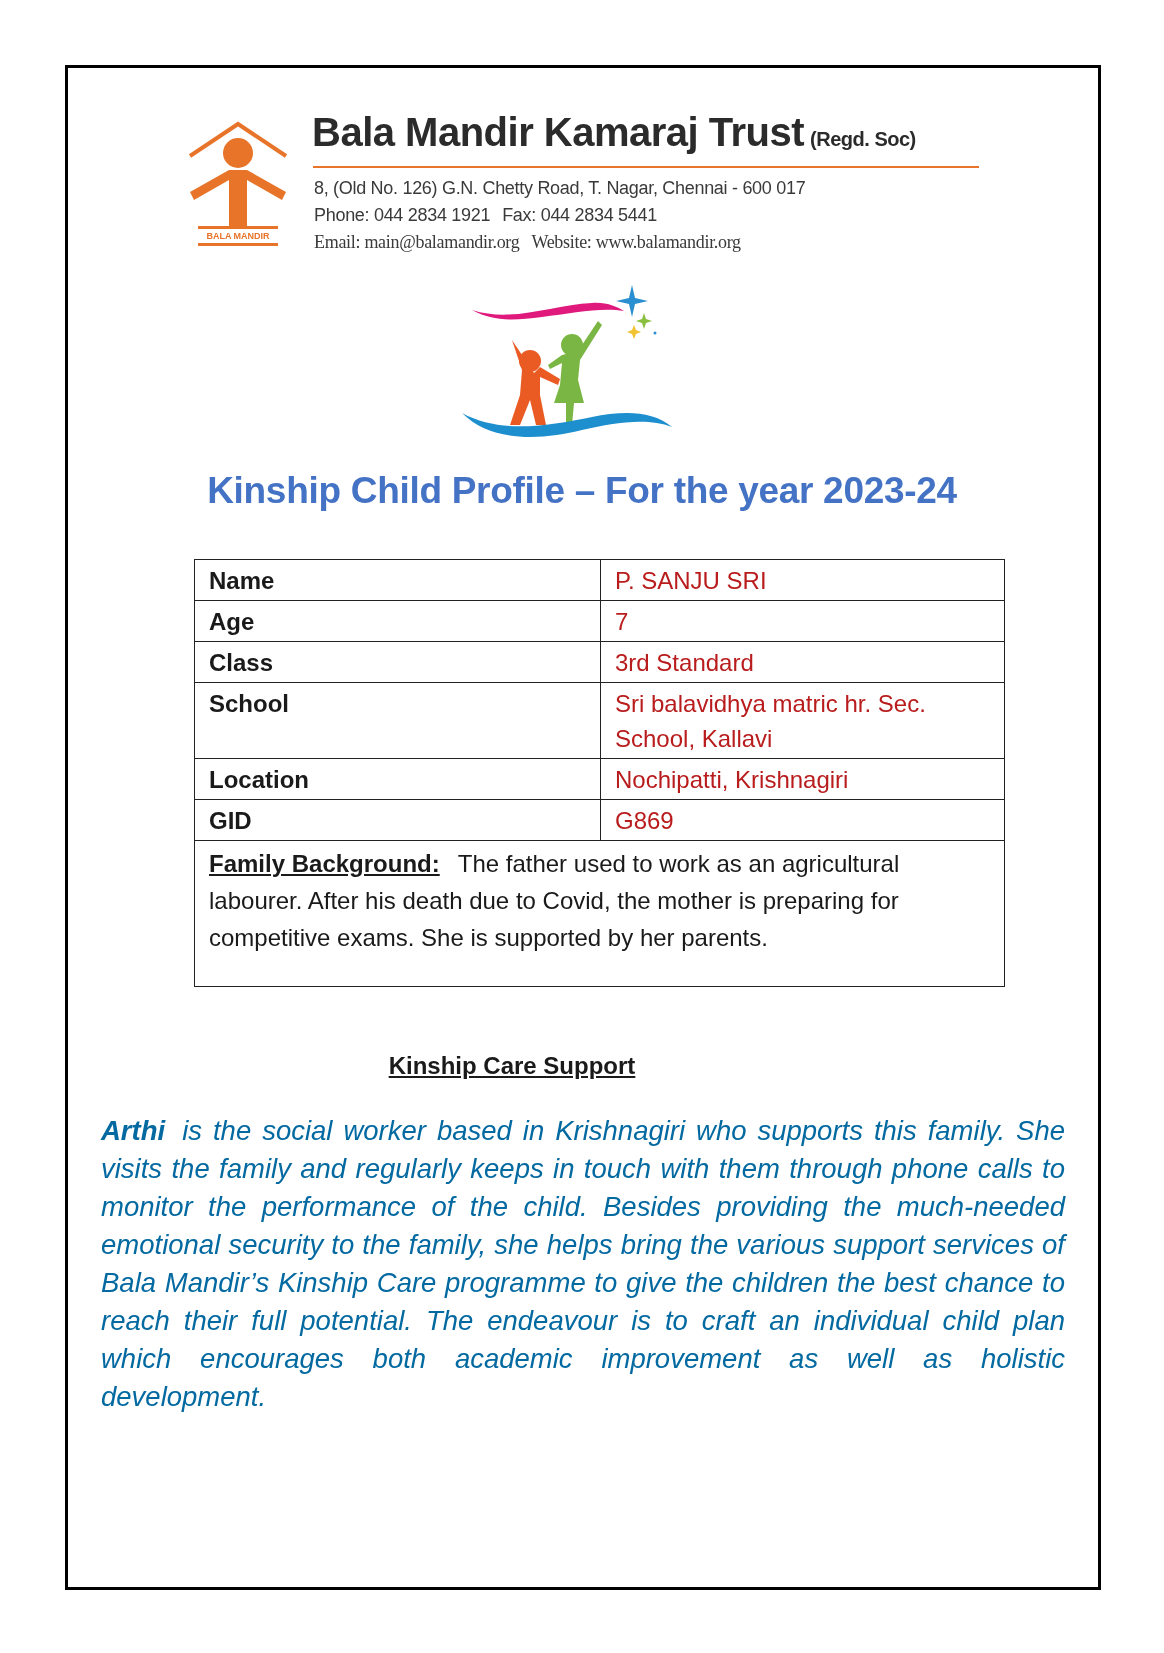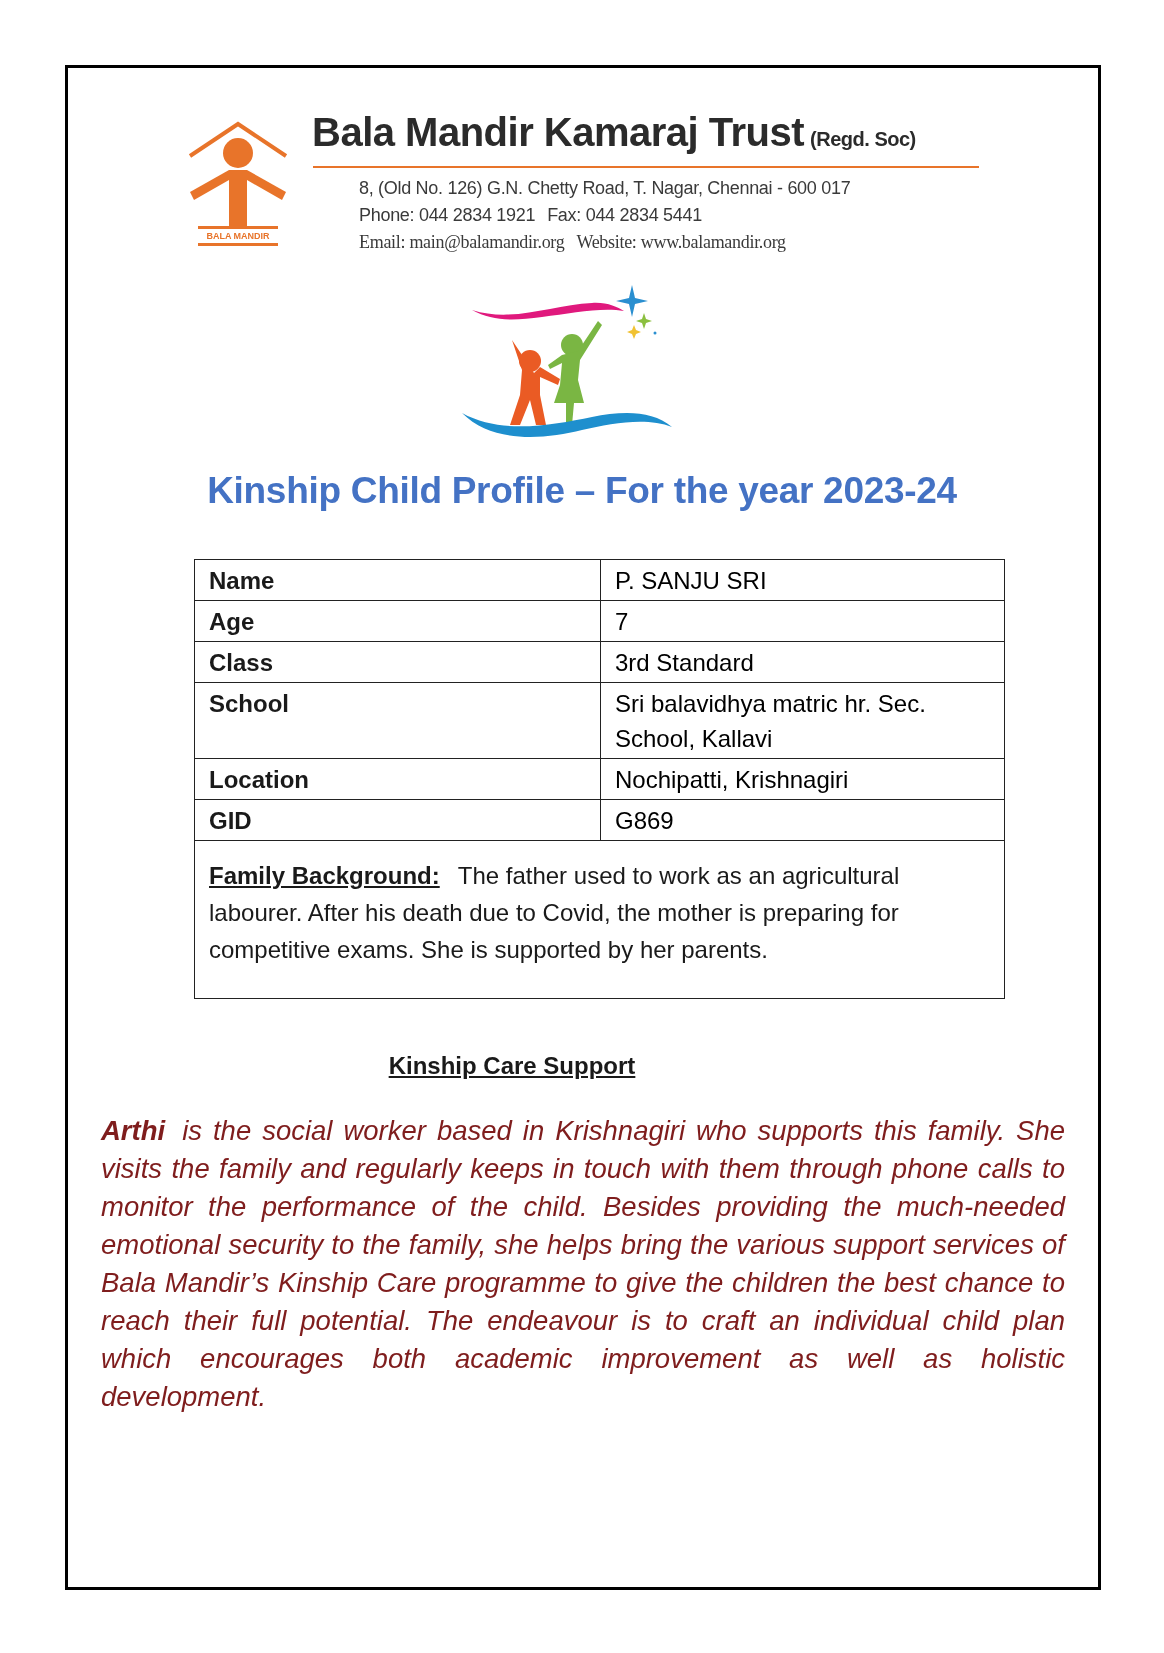--- a/index.html
+++ b/index.html
@@ -4,46 +4,46 @@
 <style>
   html, body { margin: 0; padding: 0; background: #ffffff; }
   body { width: 1164px; height: 1653px; position: relative; overflow: hidden; font-family: "Liberation Sans", sans-serif; color: #1a1a1a; }
   .page-border { position: absolute; left: 65px; top: 65px; width: 1030px; height: 1519px; border: 3px solid #000; box-sizing: content-box; }
 
   
   .header-logo { position: absolute; left: 186px; top: 118px; width: 104px; height: 132px; }
   .org-name { position: absolute; left: 312px; top: 110px; font-family: "Liberation Sans", sans-serif; font-weight: bold; font-size: 40px; color: #2b2b2b; letter-spacing: -0.5px; white-space: nowrap; }
   .org-name .regd { font-size: 20px; font-weight: bold; margin-left: 6px; }
   .org-rule { position: absolute; left: 313px; top: 166px; width: 666px; height: 2px; background: #e8742a; }
-  .org-line { position: absolute; left: 314px; font-size: 18px; color: #3a3a3a; white-space: nowrap; letter-spacing: -0.3px; margin-left: 45px; }
+  .org-line { position: absolute; left: 314px; font-size: 18px; color: #3a3a3a; white-space: nowrap; letter-spacing: -0.3px; }
   .org-line.l1 { top: 178px; }
   .org-line.l2 { top: 205px; }
   .org-line.l3 { top: 232px; font-family: Liberation Serif, serif; }
   .org-line .gap { display: inline-block; width: 12px; }
 
   
   .kids-logo { position: absolute; left: 462px; top: 285px; width: 240px; height: 165px; }
 
   
   .doc-title { position: absolute; left: 0; width: 1164px; top: 470px; text-align: center; font-family: "Liberation Sans", sans-serif; font-weight: bold; font-size: 37px; color: #4472c4; letter-spacing: -0.3px; }
   .doc-title span { position: relative; left: 0px; }
 
   
   .profile-table { position: absolute; left: 194px; top: 559px; width: 811px; border-collapse: collapse; font-family: "Liberation Sans", sans-serif; font-size: 24px; }
   .profile-table td { border: 1.5px solid #222; padding: 3px 14px 2px 14px; vertical-align: top; line-height: 35px; }
   .profile-table td.k { width: 377px; font-weight: bold; }
-  .profile-table td.v { color: #000000; }
-  .profile-table td.fam { padding: 16px 14px 30px 14px; line-height: 37px; }
+  .profile-table td.v { color: #b91c1c; }
+  .profile-table td.fam { padding: 4px 14px 30px 14px; line-height: 37px; }
   .fam-label { font-weight: bold; text-decoration: underline; margin-right: 18px; }
 
   
   .section-heading { position: absolute; left: 0; width: 1024px; top: 1052px; text-align: center; font-weight: bold; font-size: 24px; text-decoration: underline; font-family: "Liberation Sans", sans-serif; }
 
   
-  .support-text { position: absolute; left: 101px; top: 1112px; width: 964px; font-family: "Liberation Sans", sans-serif; font-style: italic; font-size: 27.5px; line-height: 38px; text-align: justify; color: #7f1d1d; }
+  .support-text { position: absolute; left: 101px; top: 1112px; width: 964px; font-family: "Liberation Sans", sans-serif; font-style: italic; font-size: 27.5px; line-height: 38px; text-align: justify; color: #0369a1; }
   .support-text .who { font-weight: bold; margin-right: 6px; }
 </style>
 </head>
 <body>
 
 <div class="page-border"></div>
 
 <svg class="header-logo" viewBox="0 0 104 132">
   <polyline points="4,38 52,6 100,38" fill="none" stroke="#e8742a" stroke-width="4"></polyline>
   <circle cx="52" cy="35" r="15" fill="#e8742a"></circle>

